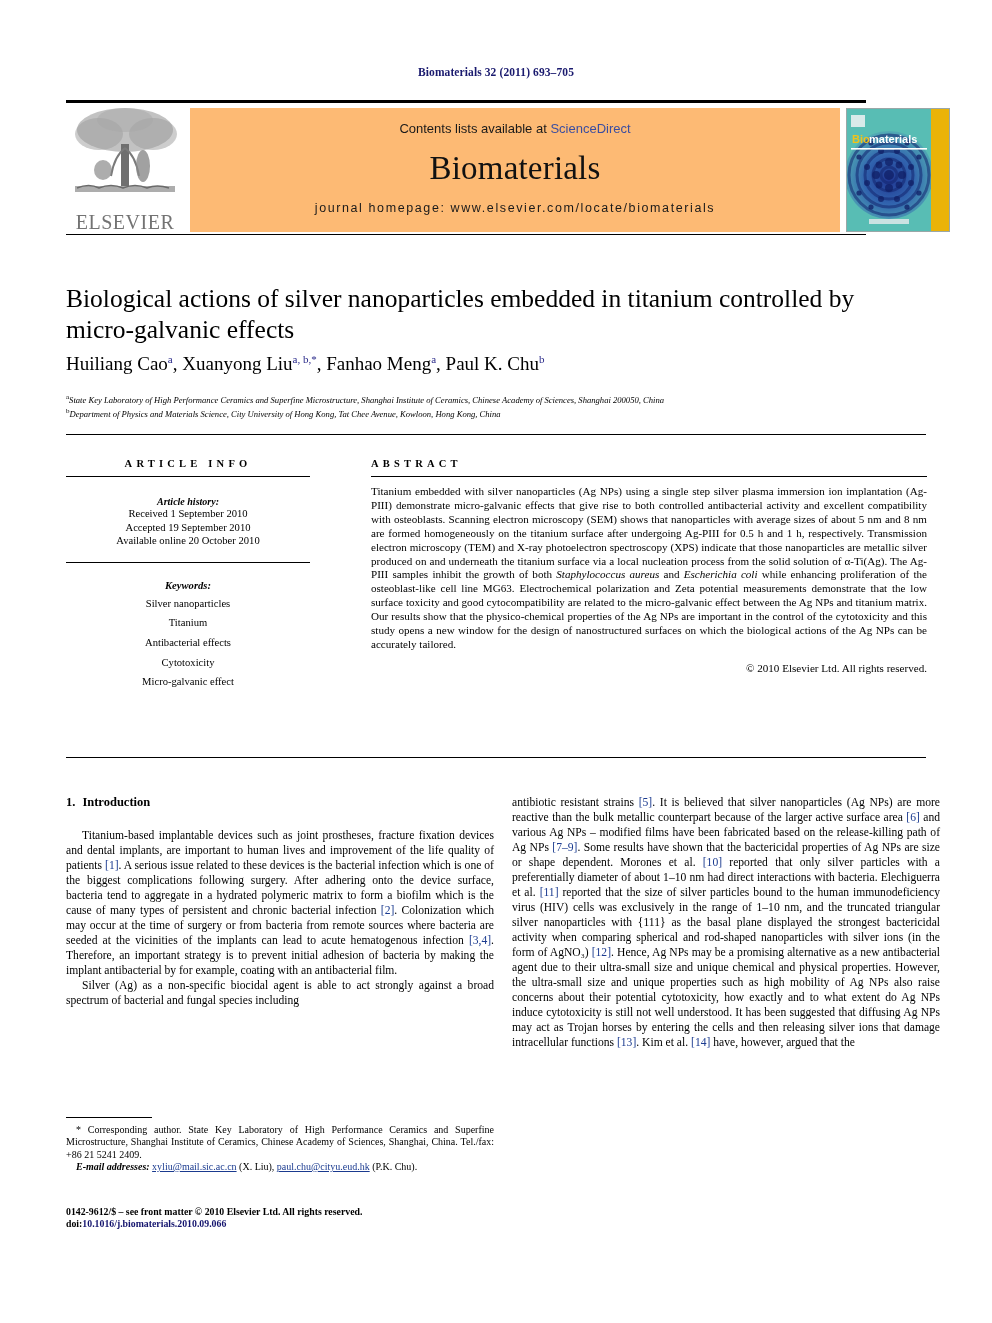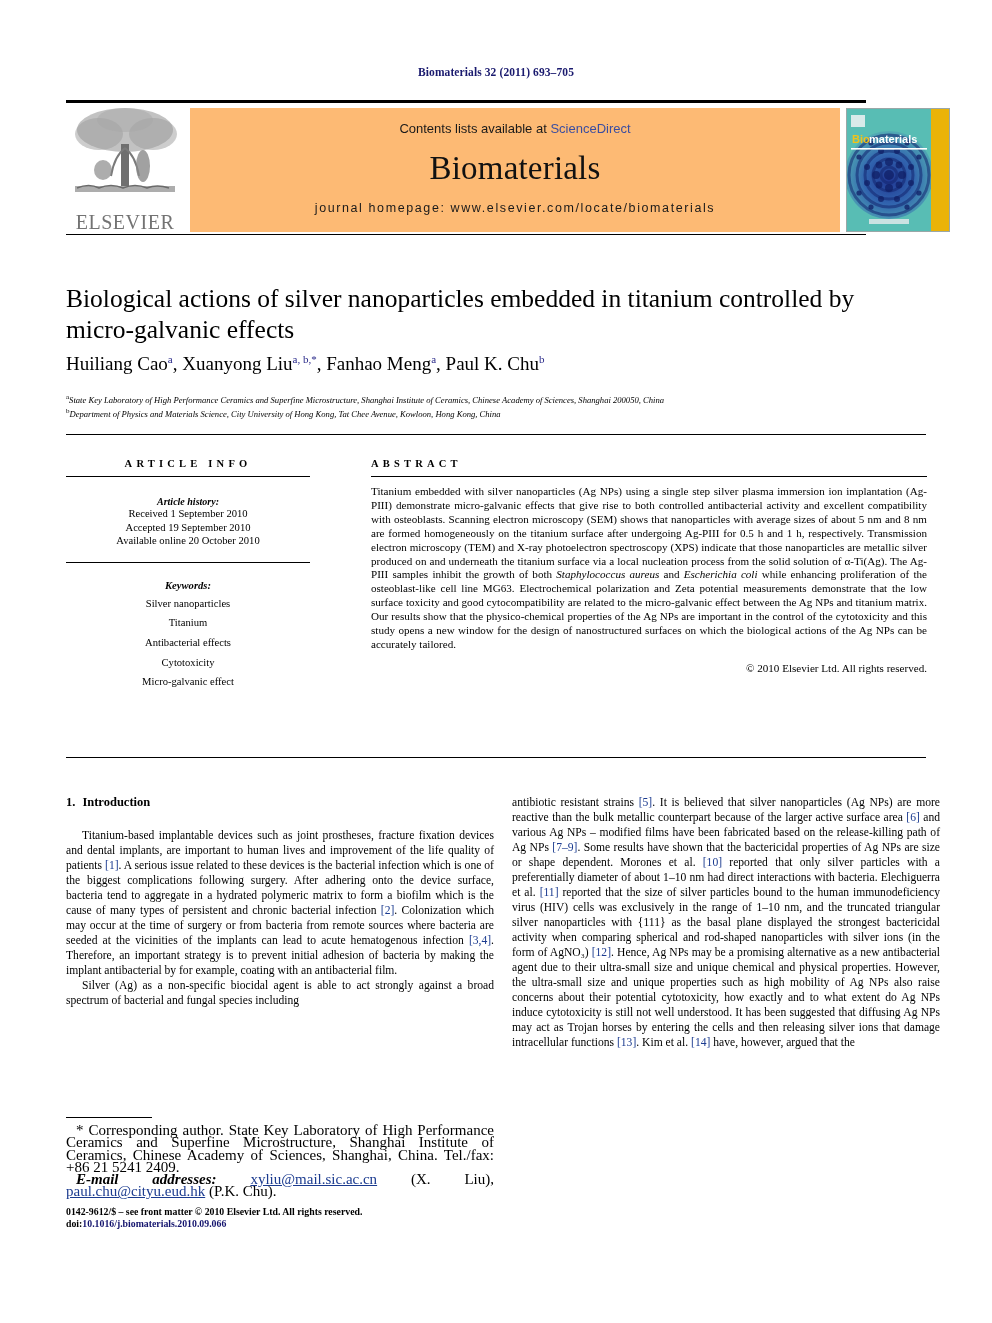--- a/index.html
+++ b/index.html
@@ -128,21 +128,21 @@
     margin:0; font-size:11.6px; line-height:15px; text-align:justify;
     text-indent:16px;
   }
   p.par.noindent { text-indent:0; }
   .ref { color:#1a3a8f; }
 
   
   .fn-rule { position:absolute; left:66px; top:1117px; width:86px; height:1px; background:#000; }
   .footnote {
     position:absolute; left:66px; top:1124px; width:428px;
-    font-size:15px; line-height:12.3px; text-align:justify;
+    font-size:10px; line-height:12.3px; text-align:justify;
   }
   .footnote .ind { text-indent:10px; display:block; }
   .footnote .em { font-style:italic; font-weight:bold;}
   .footnote a.mail { color:#1a3a8f; }
 
   .colophon {
     position:absolute; left:66px; top:1206px; width:460px;
     font-size:9.8px; line-height:12.4px; font-weight:bold;
   }
   .colophon .doi { color:#14146e; font-weight:bold;margin-top:43px;}

